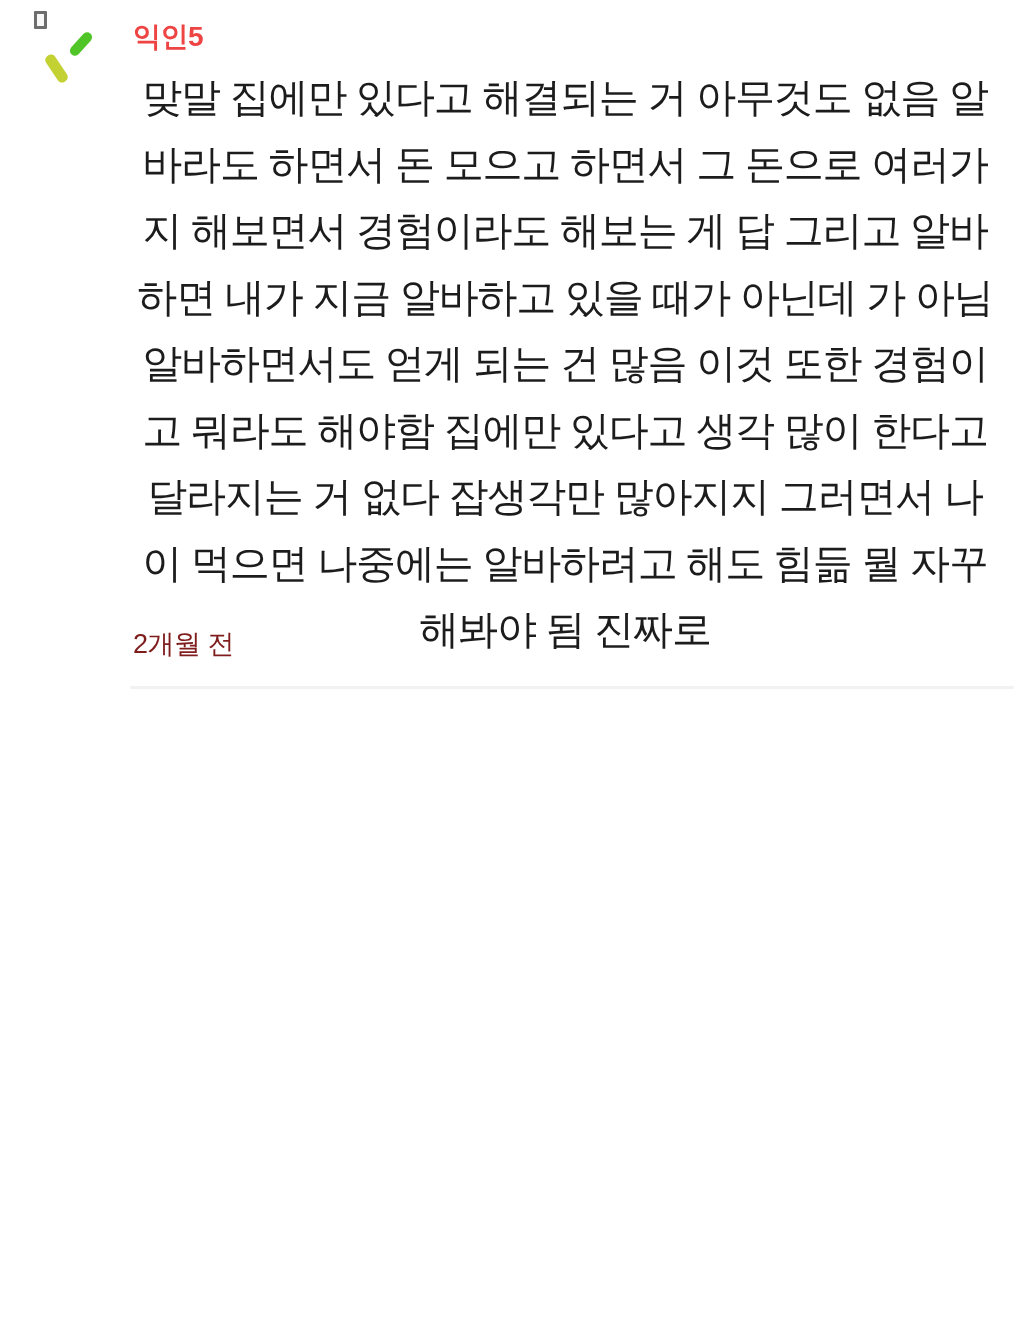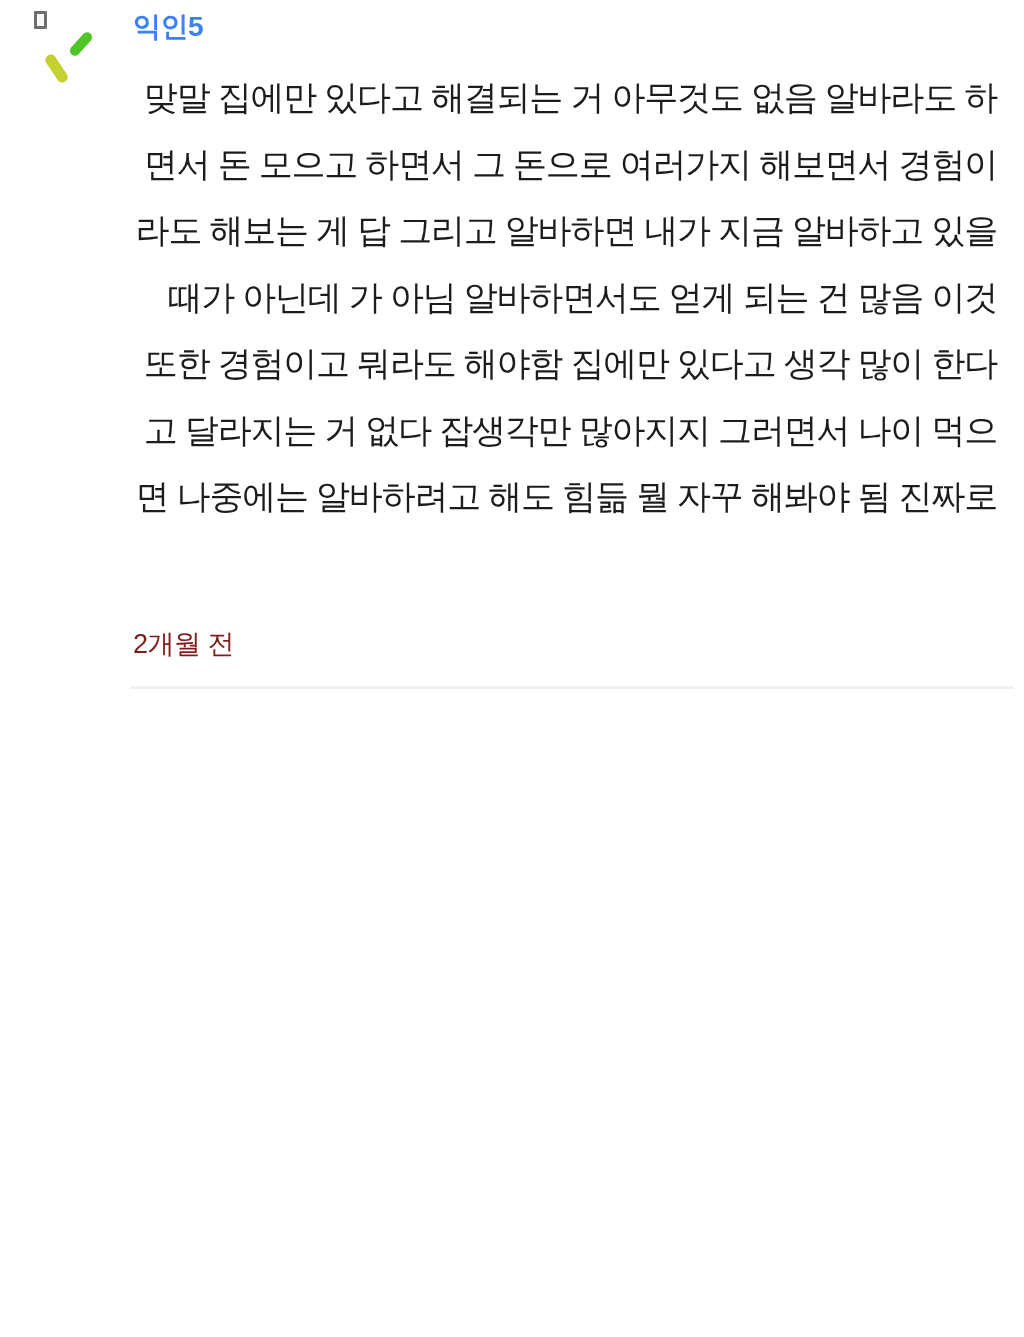--- a/index.html
+++ b/index.html
@@ -43,35 +43,36 @@
   .avatar-1 .bar-green {
     left: 36px; top: 2px; width: 10px; height: 28px;
     background: #4fc527;
     transform: rotate(42deg);
   }
 
   .author {
     position: absolute;
     font-size: 28px;
     font-weight: 700;
-    color: #3b82f6;
+    color: #ef4444;
     letter-spacing: -0.5px;
     white-space: nowrap;
+    margin-top: 10px;
   }
   .author.a1 { left: 133px; top: 8px; }
 
   .body-text {
     position: absolute;
-    font-size: 34px;
+    font-size: 40px;
     font-weight: 400;
     color: #1c1c1c;
     line-height: 66.5px;
     letter-spacing: -1.2px;
     word-break: break-all;
-    text-align: right;
+    text-align: center;
   }
   .body-text.b1 { left: 133px; top: 64px; width: 864px; }
 
   .timestamp {
     position: absolute;
     font-size: 27px;
     color: #7f1d1d;
     letter-spacing: -0.5px;
     white-space: nowrap;
   }

